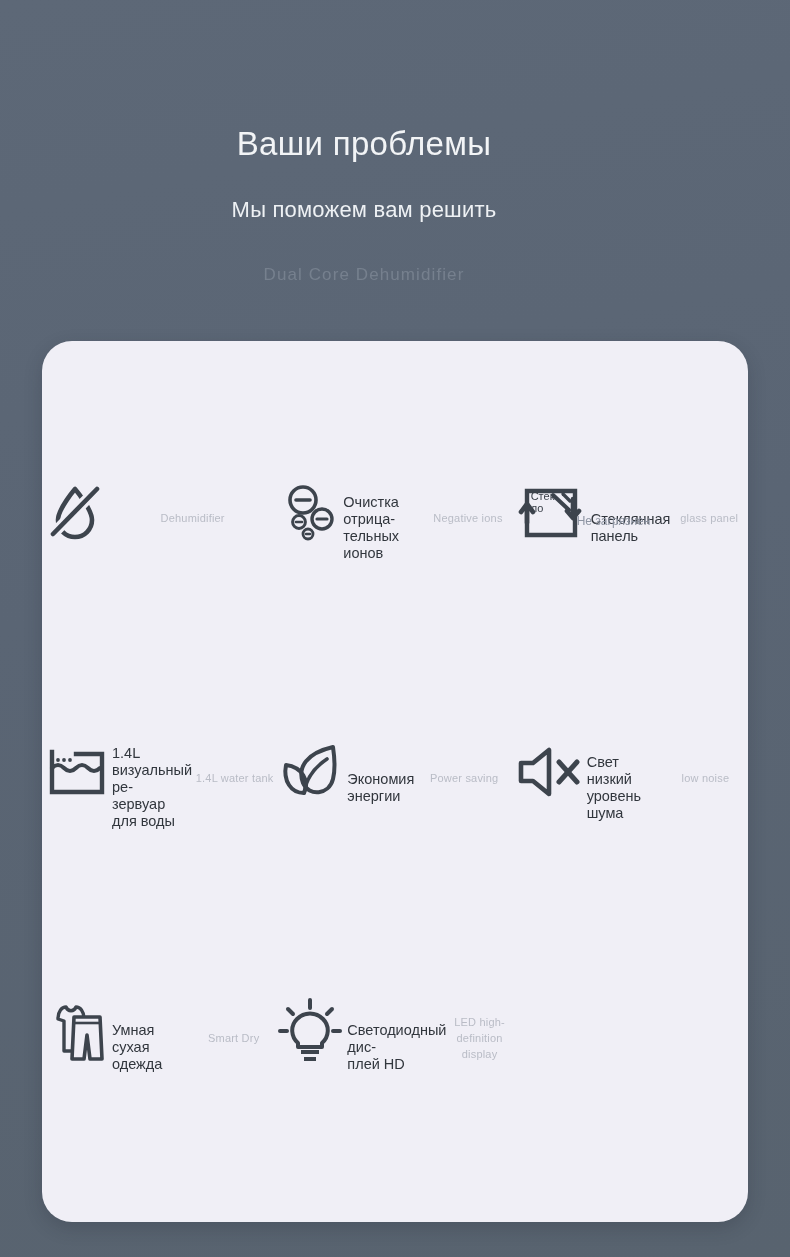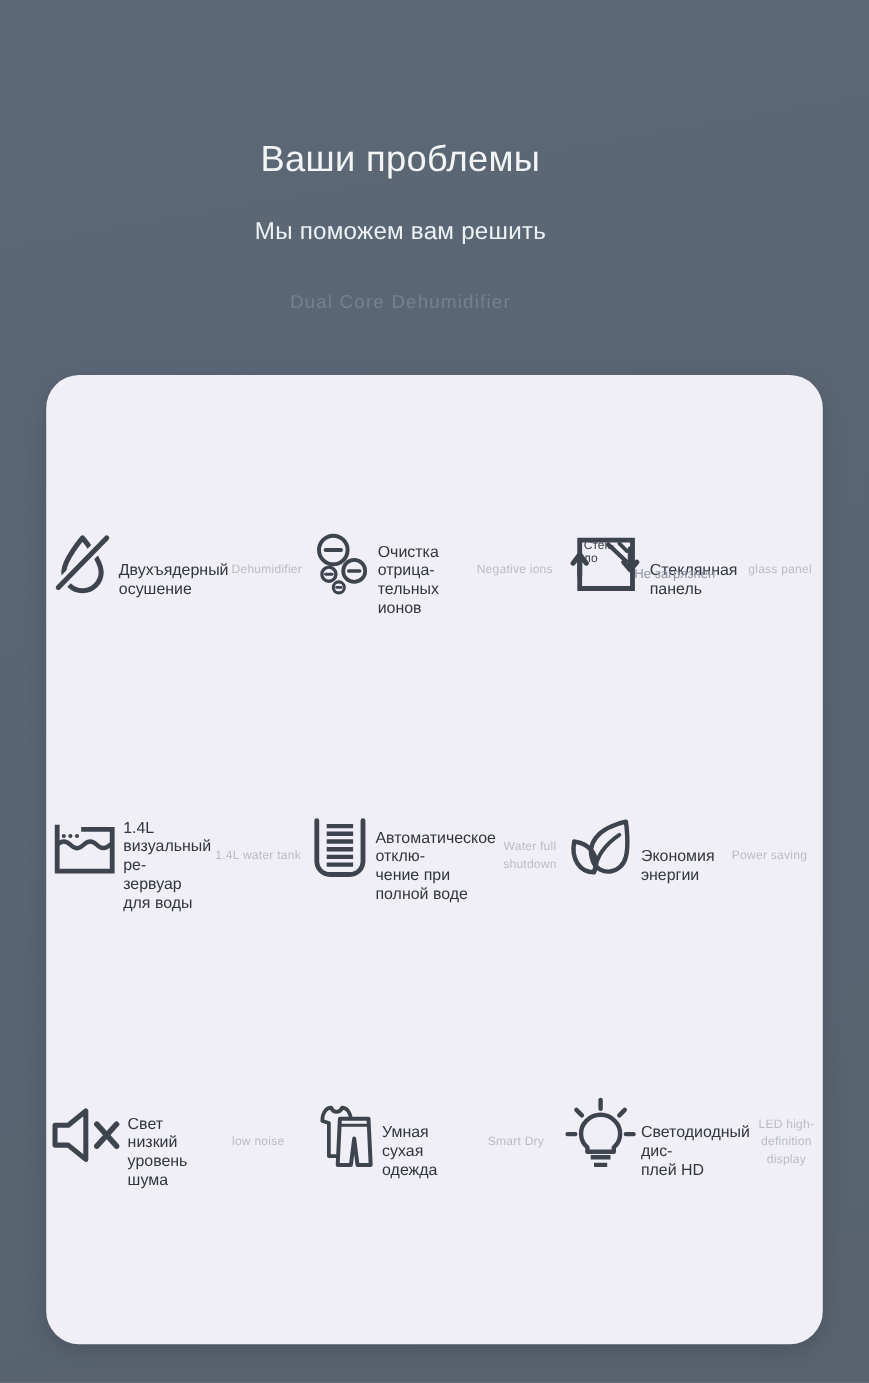--- a/index.html
+++ b/index.html
@@ -151,22 +151,20 @@
     <div class="grid">
 
       <div class="cell">
         <div class="icon-box">
           <svg width="66" height="66" viewBox="0 0 66 66">
             <path d="M33 10 C33 10 16 30 16 41 a17 17 0 0 0 34 0 C50 30 33 10 33 10 Z" fill="none" stroke="#3d444d" stroke-width="4.6" stroke-linejoin="round"></path>
             <path d="M10 56 L56 9" fill="none" stroke="#f0eff6" stroke-width="11" stroke-linecap="round"></path>
             <path d="M11 55 L55 10" fill="none" stroke="#3d444d" stroke-width="4.6" stroke-linecap="round"></path>
           </svg>
         </div>
-        <div class="label-ru">Двухъядерный
-осушение</div>
         <div class="label-en">Dehumidifier</div>
       </div>
 
       <div class="cell">
         <div class="icon-box">
           <svg width="66" height="66" viewBox="0 0 66 66">
             <circle cx="26" cy="21" r="13" fill="none" stroke="#3d444d" stroke-width="3.6"></circle>
             <line x1="19" y1="21" x2="33" y2="21" stroke="#3d444d" stroke-width="3.6" stroke-linecap="round"></line>
             <circle cx="45" cy="40" r="10" fill="none" stroke="#3d444d" stroke-width="3.4"></circle>
             <line x1="40" y1="40" x2="50" y2="40" stroke="#3d444d" stroke-width="3.2" stroke-linecap="round"></line>
@@ -209,36 +207,20 @@
             <circle cx="16" cy="18" r="1.9" fill="#3d444d"></circle>
             <circle cx="22" cy="18" r="1.9" fill="#3d444d"></circle>
             <circle cx="28" cy="18" r="1.9" fill="#3d444d"></circle>
           </svg>
         </div>
         <div class="label-ru">1.4L визуальный ре-
 зервуар для воды</div>
         <div class="label-en">1.4L water tank</div>
       </div>
 
-      <div class="cell cell-wide">
-        <div class="icon-box">
-          <svg width="64" height="66" viewBox="0 0 64 66">
-            <path d="M11 7 L11 44 a12 12 0 0 0 12 12 L41 56 a12 12 0 0 0 12 -12 L53 7" fill="none" stroke="#3d444d" stroke-width="4.4" stroke-linecap="round"></path>
-            <line x1="20" y1="12" x2="44" y2="12" stroke="#3d444d" stroke-width="4" stroke-linecap="butt"></line>
-            <line x1="20" y1="19" x2="44" y2="19" stroke="#3d444d" stroke-width="4" stroke-linecap="butt"></line>
-            <line x1="20" y1="26" x2="44" y2="26" stroke="#3d444d" stroke-width="4" stroke-linecap="butt"></line>
-            <line x1="20" y1="33" x2="44" y2="33" stroke="#3d444d" stroke-width="4" stroke-linecap="butt"></line>
-            <line x1="20" y1="40" x2="44" y2="40" stroke="#3d444d" stroke-width="4" stroke-linecap="butt"></line>
-            <line x1="20" y1="47" x2="44" y2="47" stroke="#3d444d" stroke-width="4" stroke-linecap="butt"></line>
-          </svg>
-        </div>
-        <div class="label-ru">Автоматическое отклю-
-чение при полной воде</div>
-        <div class="label-en">Water full shutdown</div>
-      </div>
 
       <div class="cell cell-narrow">
         <div class="icon-box">
           <svg width="70" height="66" viewBox="0 0 70 66">
             <path d="M56 8 C30 14 20 28 26 44 C32 58 52 56 56 40 C59 28 56 8 56 8 Z" fill="none" stroke="#3d444d" stroke-width="4" stroke-linejoin="round"></path>
             <path d="M9 26 C6 42 14 54 27 54 C33 42 25 28 9 26 Z" fill="none" stroke="#3d444d" stroke-width="4" stroke-linejoin="round"></path>
             <path d="M50 20 C38 28 29 40 27 54" fill="none" stroke="#3d444d" stroke-width="3.6" stroke-linecap="round"></path>
           </svg>
         </div>
         <div class="label-ru">Экономия

